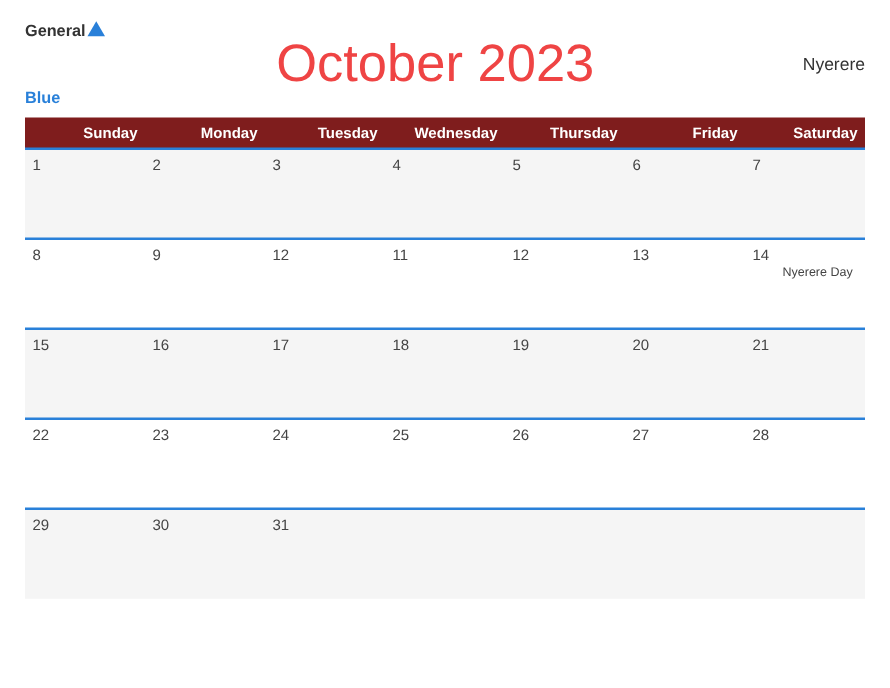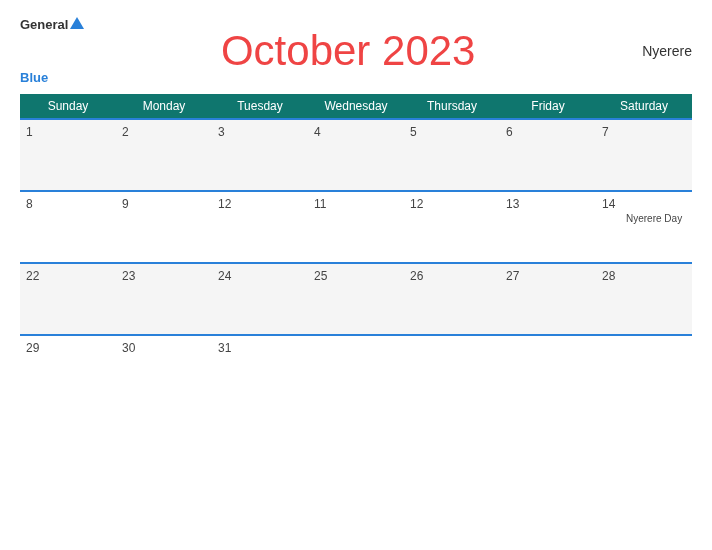--- a/index.html
+++ b/index.html
@@ -71,26 +71,26 @@
       text-align: right;
       min-width: 80px;
     }
     
     .calendar {
       width: 100%;
       border-collapse: collapse;
       flex: 1;
     }
     .calendar thead tr th {
-      background: #0f766e;
+      background: #7f1d1d;
       color: #fff;
       font-size: 12px;
-      font-weight: normal;
+      font-weight: bold;
       padding: 5px 6px;
-      text-align: center;
+      text-align: right;
       border: none;
     }
     .calendar tbody tr {
       border-top: 2px solid #2980d9;
     }
     .calendar tbody tr td {
       vertical-align: top;
       padding: 5px 6px 2px 6px;
       font-size: 12px;
       color: #333;
@@ -185,20 +185,43 @@
           <td>
             <span class="day-number">13</span>
           </td>
           <td>
             <span class="day-number">14</span>
             <span class="holiday-name">Nyerere Day</span>
           </td>
         </tr>
         <tr>
           <td>
+            <span class="day-number">15</span>
+          </td>
+          <td>
+            <span class="day-number">16</span>
+          </td>
+          <td>
+            <span class="day-number">17</span>
+          </td>
+          <td>
+            <span class="day-number">18</span>
+          </td>
+          <td>
+            <span class="day-number">19</span>
+          </td>
+          <td>
+            <span class="day-number">20</span>
+          </td>
+          <td>
+            <span class="day-number">21</span>
+          </td>
+        </tr>
+        <tr>
+          <td>
             <span class="day-number">22</span>
           </td>
           <td>
             <span class="day-number">23</span>
           </td>
           <td>
             <span class="day-number">24</span>
           </td>
           <td>
             <span class="day-number">25</span>

